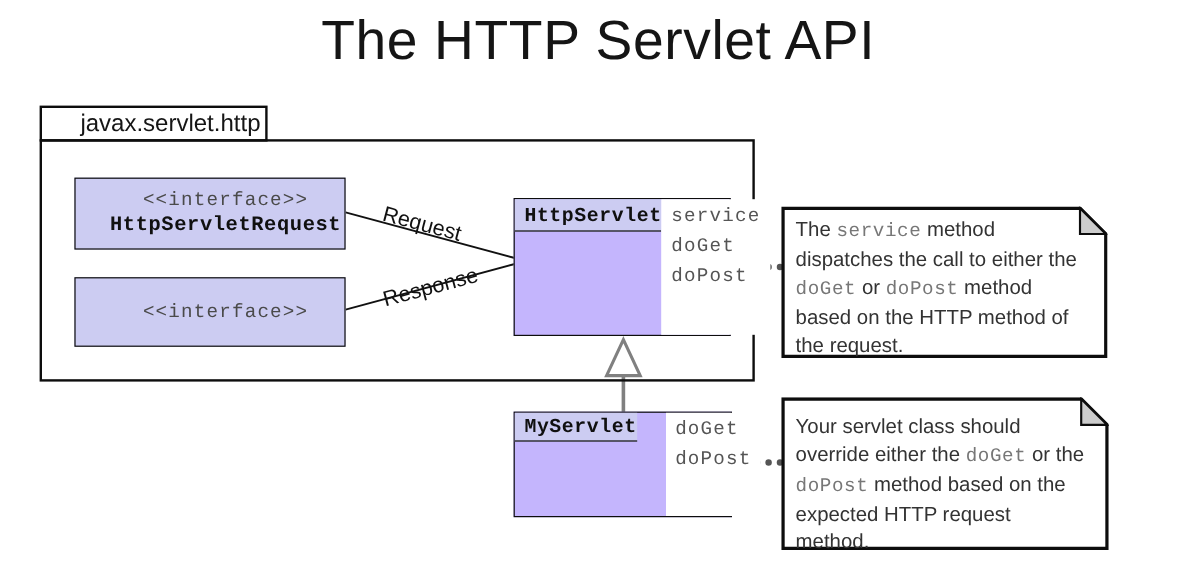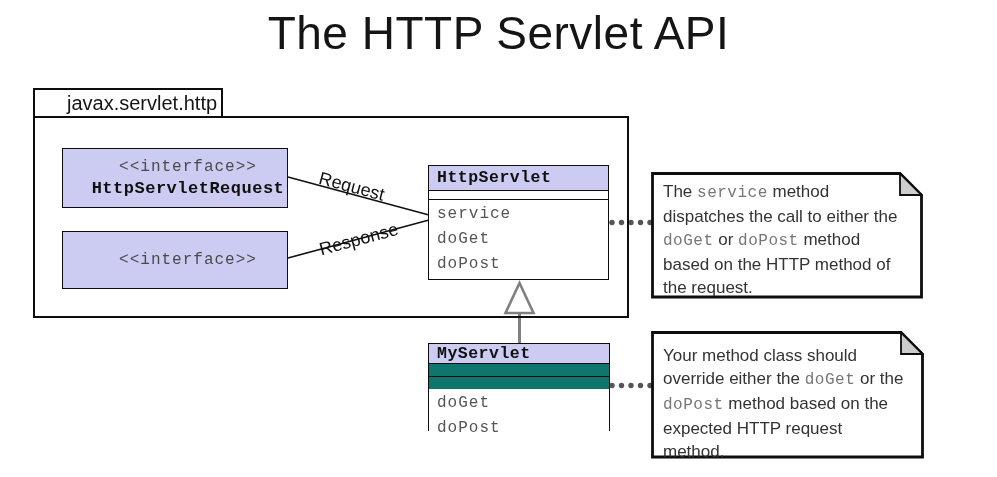--- a/index.html
+++ b/index.html
@@ -31,21 +31,21 @@
 
   .iface{position:absolute;width:226px;background:var(--box-fill);
     border:1.5px solid var(--border-black);z-index:3;
     display:flex;flex-direction:column;align-items:center;justify-content:center;gap:3px;padding-left:26px;}
   .iface-stereotype{font-family:"Liberation Mono",monospace;font-size:16px;
     color:var(--stereo-gray);letter-spacing:1px;}
   .iface-name{font-family:"Liberation Mono",monospace;font-size:17px;
     font-weight:bold;color:#101010;letter-spacing:0.5px;}
 
   .uml-class{position:absolute;border:1.6px solid var(--border-black);
-    background:#0f766e;z-index:3;display:flex;flex-direction:column;}
+    background:#c4b5fd;z-index:3;display:flex;}
   .uml-class-header{background:var(--box-fill);
     border-bottom:1.6px solid var(--border-black);
     font-family:"Liberation Mono",monospace;font-weight:bold;font-size:16.5px;
     color:#101010;display:flex;align-items:center;padding-left:8px;letter-spacing:0.5px;}
   .uml-class-attrs{border-bottom:1.6px solid var(--border-black);background:#ffffff;}
   .uml-class-methods{padding:2px 8px;background:#ffffff;}
   .uml-method{font-family:"Liberation Mono",monospace;font-size:16px;
     color:var(--mono-gray);line-height:25px;letter-spacing:1px;}
 
   #httpservlet-box{left:428px;top:165px;width:181px;height:115px;}
@@ -139,16 +139,16 @@
       <path d="M249,1.5 L249,23 L270.5,23 Z" fill="#cccccc" stroke="#0d0d0d" stroke-width="1.8"></path>
     </svg>
     <div class="note-text"><span>The </span><span class="seg-mono">service</span><span> method dispatches the call to either the </span><span class="seg-mono">doGet</span><span> or </span><span class="seg-mono">doPost</span><span> method based on the HTTP method of the request.</span></div>
   </div>
 
   <div class="note" id="note-override">
     <svg width="273" height="128" viewBox="0 0 273 128">
       <path d="M1.5,1.5 L250,1.5 L271.5,23 L271.5,126 L1.5,126 Z" fill="#ffffff" stroke="#0d0d0d" stroke-width="2.8"></path>
       <path d="M250,1.5 L250,23 L271.5,23 Z" fill="#cccccc" stroke="#0d0d0d" stroke-width="1.8"></path>
     </svg>
-    <div class="note-text"><span>Your method class should override either the </span><span class="seg-mono">doGet</span><span> or the </span><span class="seg-mono">doPost</span><span> method based on the expected HTTP request method.</span></div>
+    <div class="note-text"><span>Your servlet class should override either the </span><span class="seg-mono">doGet</span><span> or the </span><span class="seg-mono">doPost</span><span> method based on the expected HTTP request method.</span></div>
   </div>
 
 </div>
 
 </body></html>

